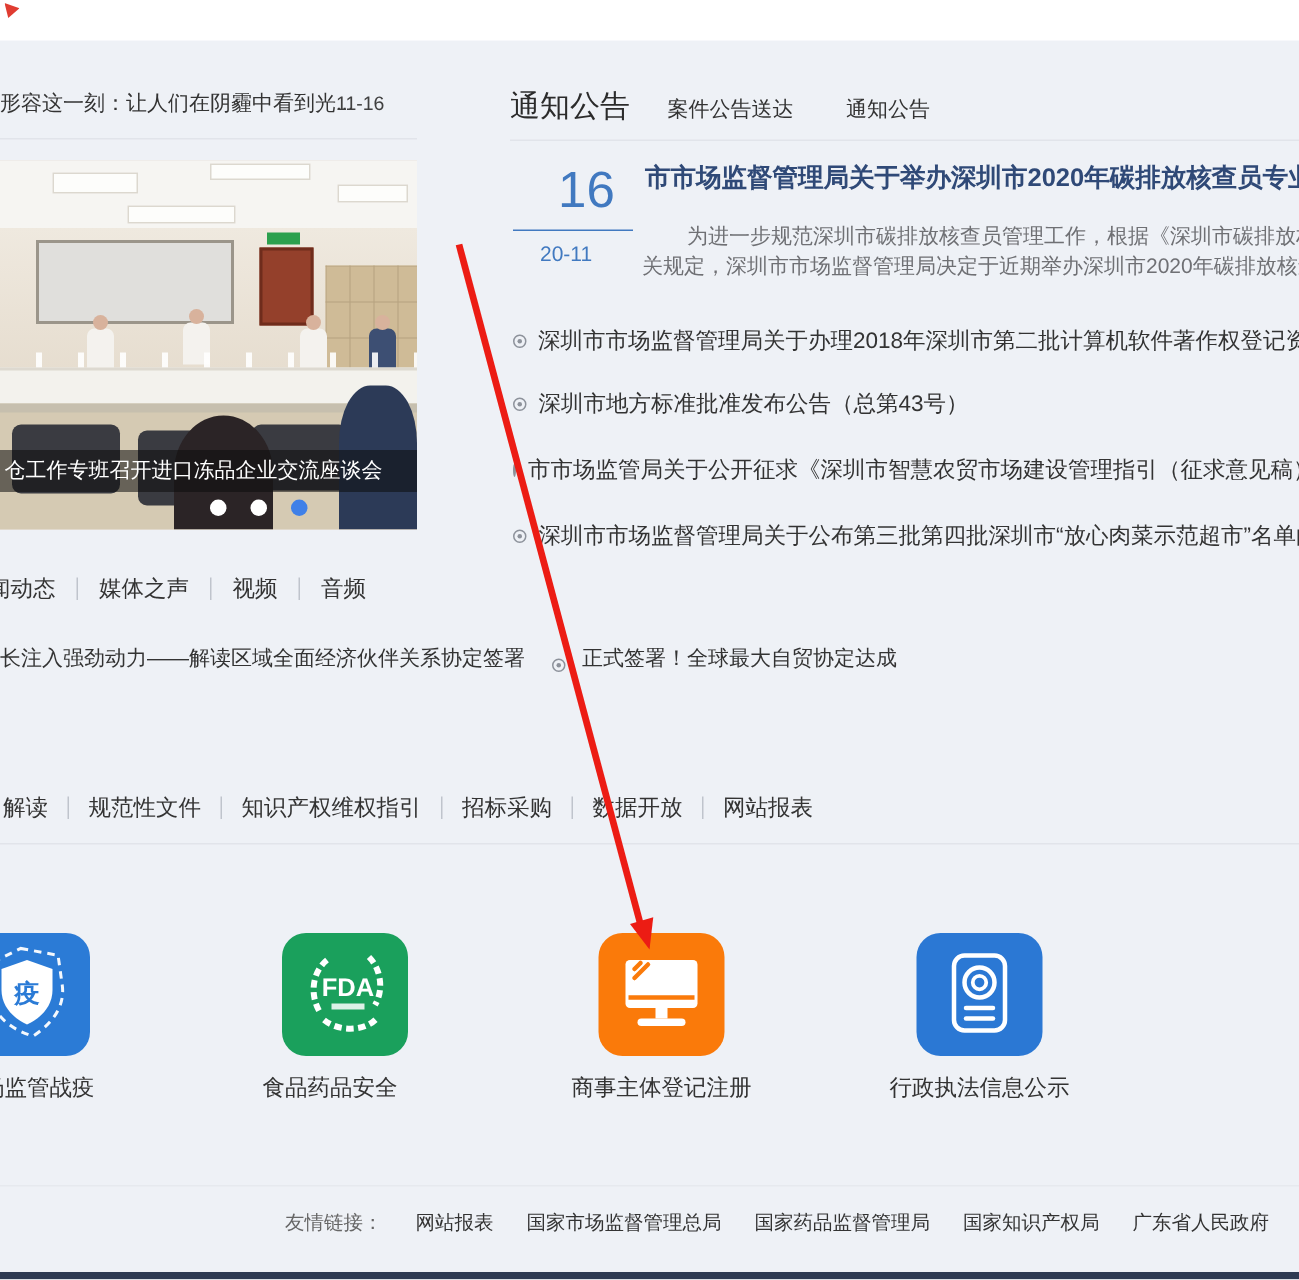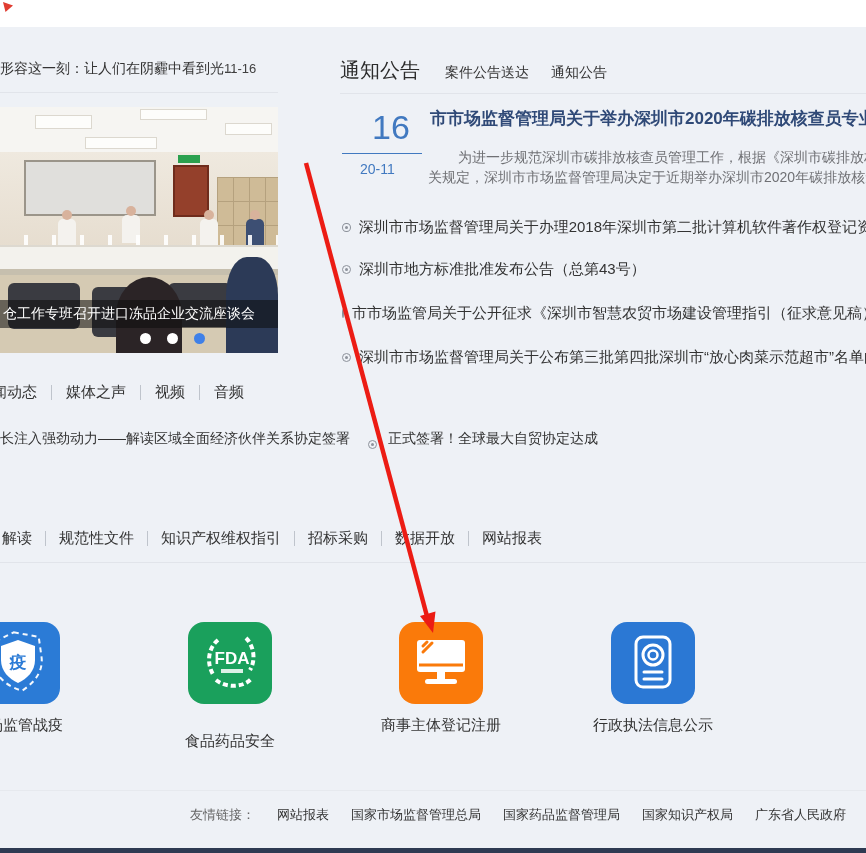--- a/index.html
+++ b/index.html
@@ -46,21 +46,21 @@
 
   
   .media-nav{left:-8px;top:383px;display:flex;align-items:center;gap:14px;font-size:15px;color:#333;}
   .vsep{width:1px;height:15px;background:#bfc4cc;}
   .ticker{top:430px;font-size:14px;color:#333;}
   .ring{position:relative;display:inline-block;width:7px;height:7px;border:1px solid #8d929b;border-radius:50%;}
   .ring::after{content:"";position:absolute;left:2px;top:2px;width:3px;height:3px;border-radius:50%;background:#8d929b;}
 
   
   .notice-head{left:340px;top:57px;font-size:20px;font-weight:normal;color:#2b2b2b;}
-  .notice-tabs{left:445px;top:64px;display:flex;gap:22px;font-size:14px;color:#3c3c3c;}
+  .notice-tabs{left:445px;top:64px;display:flex;gap:35px;font-size:14px;color:#3c3c3c;}
   .day{left:360px;top:108px;width:62px;text-align:center;font-size:34px;color:#4179c0;}
   .day-line{left:342px;top:153px;width:80px;height:1px;background:#4179c0;}
   .month{left:360px;top:161px;width:62px;text-align:left;font-size:14px;color:#4179c0;}
   .feat-title{left:430px;top:107px;width:560px;font-size:17px;font-weight:bold;color:#2f4977;}
   .feat-line1{left:458px;top:149px;width:560px;font-size:14px;color:#6f7074;}
   .feat-line2{left:428px;top:169px;width:560px;font-size:14px;color:#6f7074;}
   .nlist-item{left:342px;width:560px;font-size:15px;color:#333;display:flex;align-items:center;gap:8px;cursor:pointer;}
 
   
   .info-nav{left:2px;top:529px;display:flex;align-items:center;gap:13px;font-size:15px;color:#333;}
@@ -217,21 +217,21 @@
   <div class="shortcut-icon" style="left:611px;background:#2b78d4;">
     <svg width="84" height="82" viewBox="0 0 84 82">
       <rect x="25" y="15" width="34" height="50" rx="7" fill="none" stroke="#fff" stroke-width="3"></rect>
       <circle cx="42" cy="33" r="10" fill="none" stroke="#fff" stroke-width="3"></circle>
       <circle cx="42" cy="33" r="4.5" fill="none" stroke="#fff" stroke-width="2.5"></circle>
       <line x1="33" y1="50" x2="51" y2="50" stroke="#fff" stroke-width="3" stroke-linecap="round"></line>
       <line x1="33" y1="57" x2="51" y2="57" stroke="#fff" stroke-width="3" stroke-linecap="round"></line>
     </svg>
   </div>
   <div class="shortcut-label" style="left:-62px;">市场监管战疫</div>
-  <div class="shortcut-label" style="left:150px;margin-top:16px;">食品药品安全</div>
+  <div class="shortcut-label" style="left:140px;">食品药品安全</div>
   <div class="shortcut-label" style="left:361px;">商事主体登记注册</div>
   <div class="shortcut-label" style="left:573px;">行政执法信息公示</div>
 
   
   <div class="hline" style="left:0;top:790px;width:866px;background:#e6e9ee;"></div>
   <div class="abs footer-row">
     <span class="footer-label">友情链接：</span>
     <span class="link">网站报表</span>
     <span class="link">国家市场监督管理总局</span>
     <span class="link">国家药品监督管理局</span>

